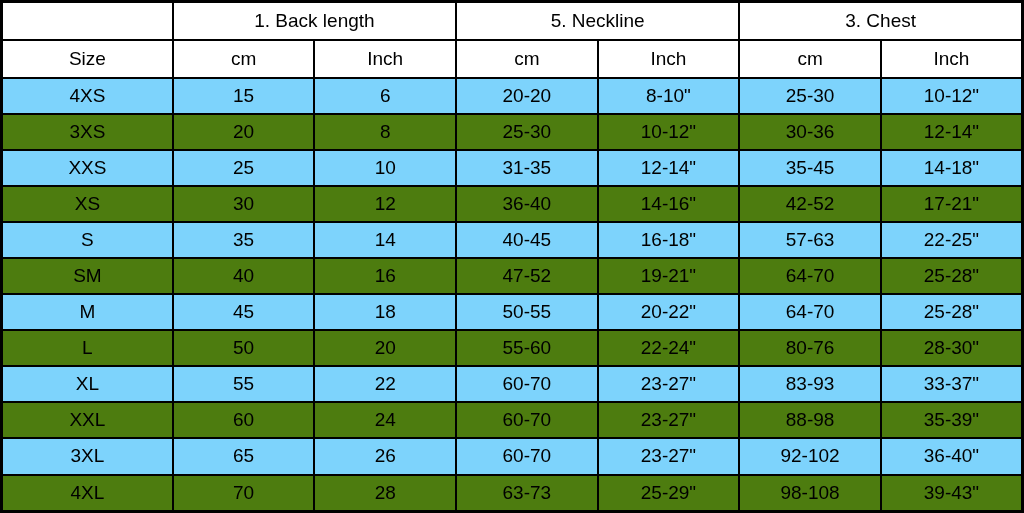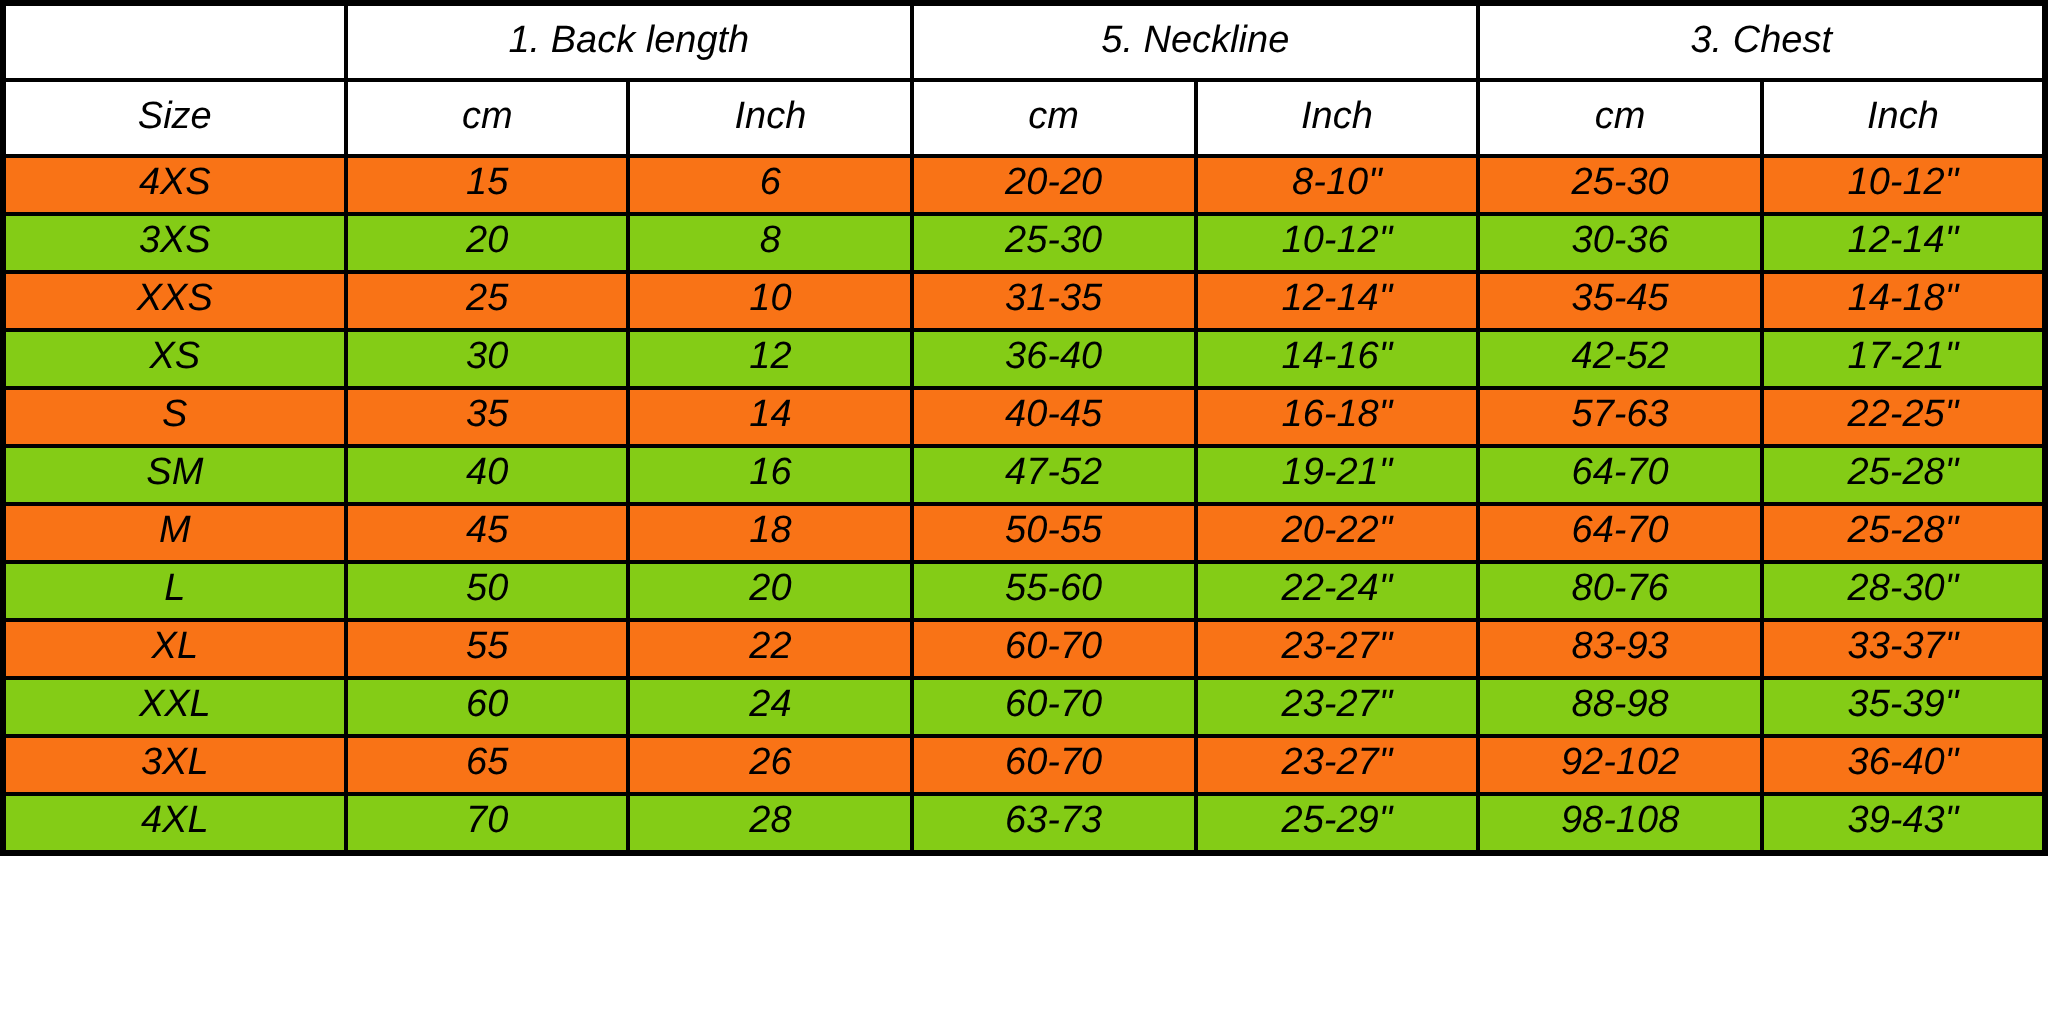--- a/index.html
+++ b/index.html
@@ -8,24 +8,23 @@
     background: #ffffff;
   }
   body {
     width: 1024px;
     height: 513px;
     font-family: "Liberation Sans", sans-serif;
     overflow: hidden;
   }
   #size-chart {
     width: 1024px;
-    height: 428px;
+    height: 513px;
     border-collapse: collapse;
     table-layout: fixed;
-    font-style: italic;
   }
   #size-chart td, #size-chart th {
     border: 2px solid #000000;
     text-align: center;
     vertical-align: middle;
     padding: 0;
     font-size: 19px;
     color: #000000;
     font-weight: normal;
   }
@@ -46,24 +45,24 @@
   }
   .size-header {
     font-weight: bold;
     font-size: 21px;
   }
   .size-cell {
     font-weight: bold;
     font-size: 21px;
   }
   .row-highlight td {
-    background: #84cc16;
+    background: #4d7c0f;
   }
   .row-plain td {
-    background: #f97316;
+    background: #7dd3fc;
   }
   .col-size { width: 150px; }
   .col-val { width: 124px; }
   .blank-corner {
     border-top: none;
     border-left: none;
   }
 </style>
 </head>
 <body>

